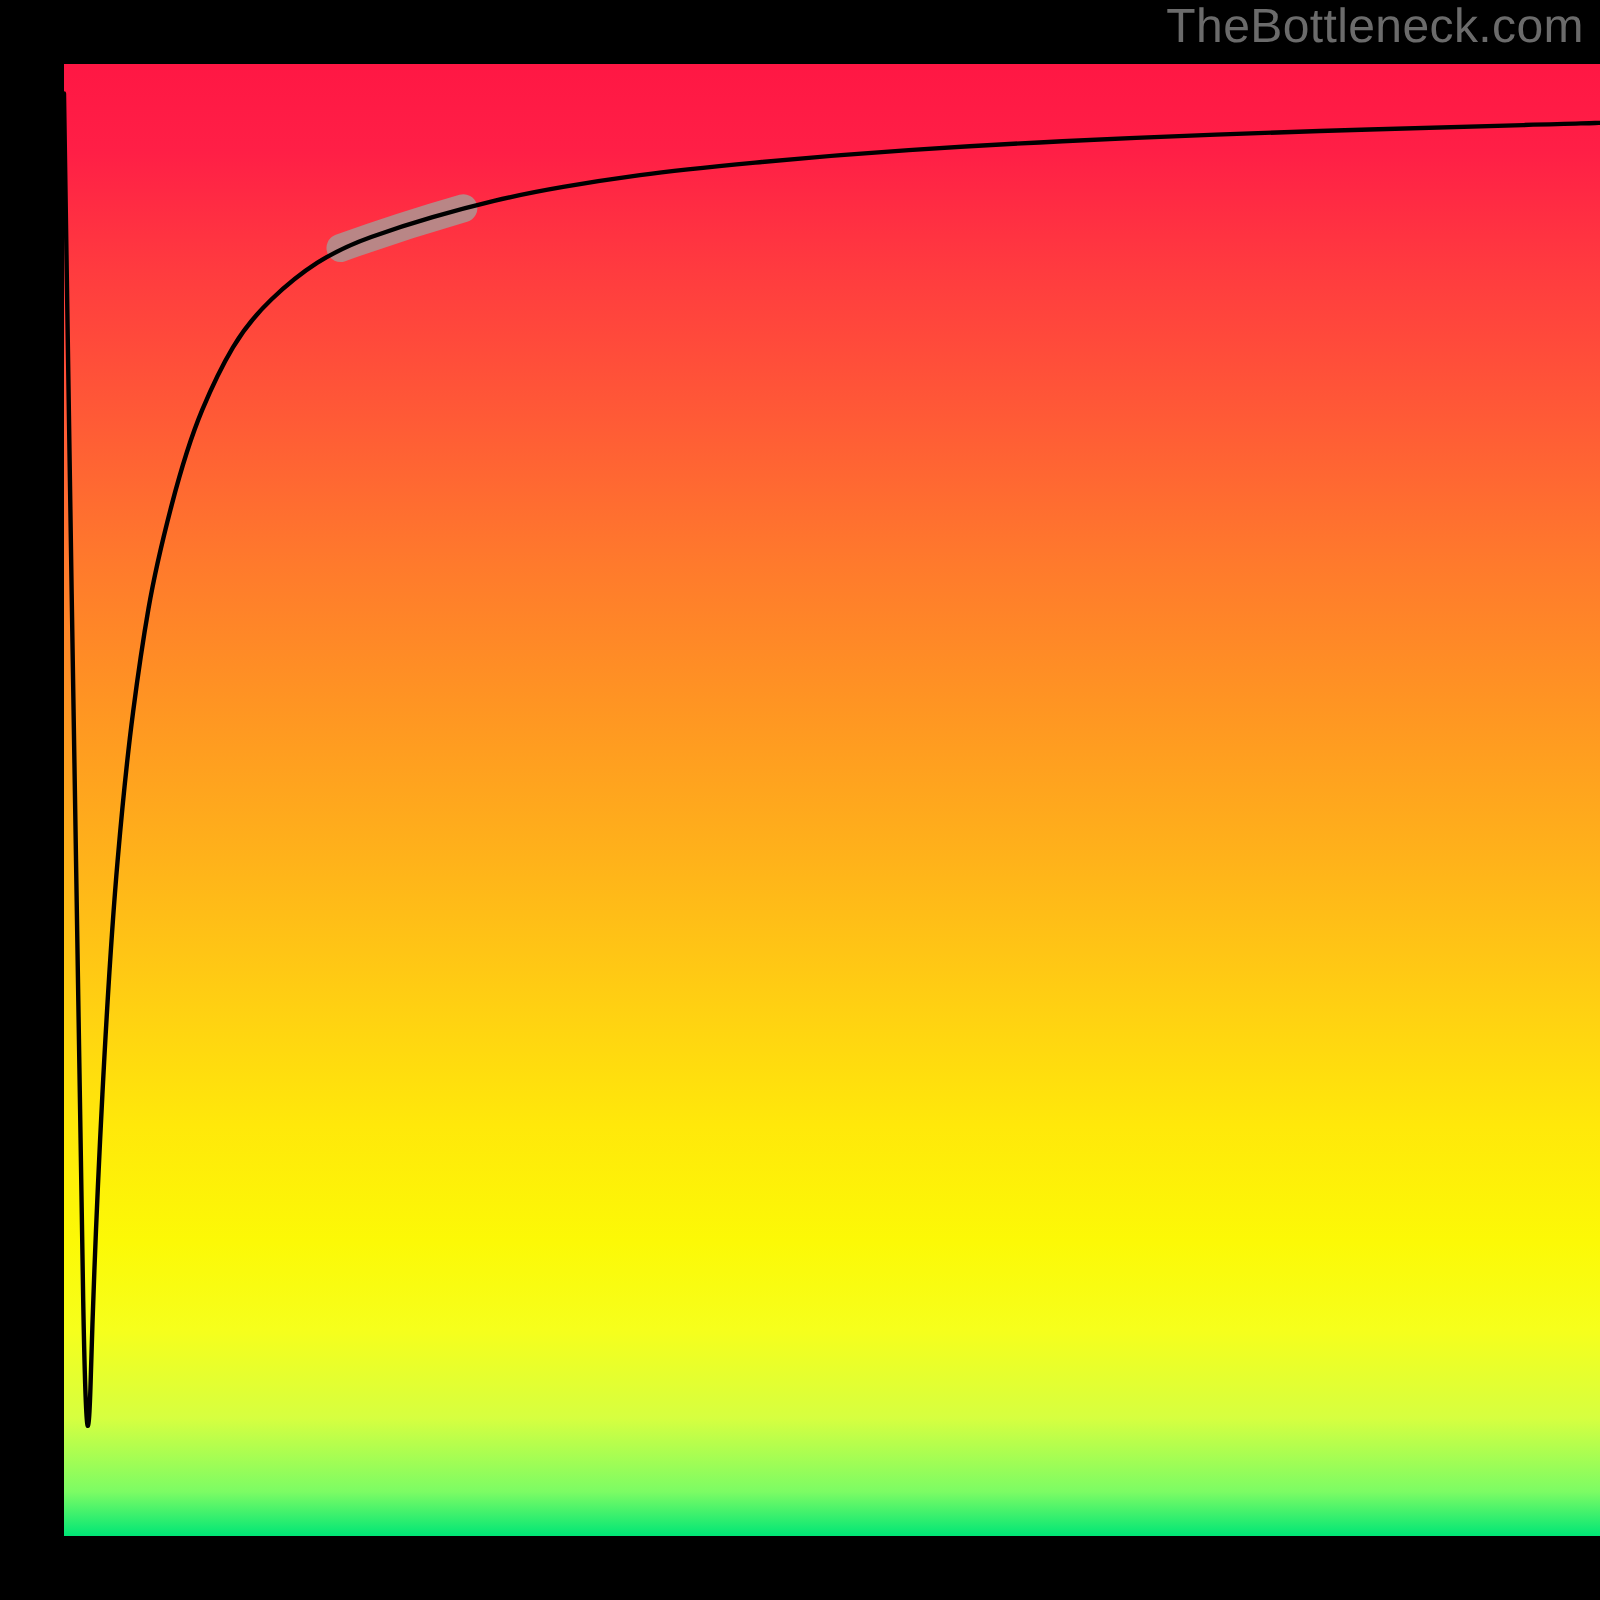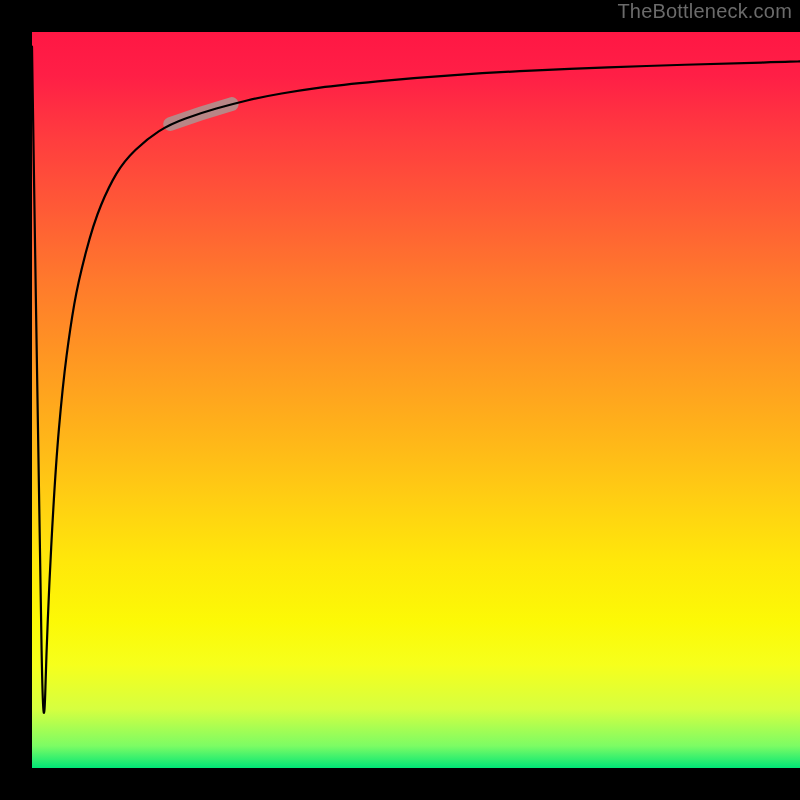--- a/index.html
+++ b/index.html
@@ -9,21 +9,21 @@
     background: #000000;
     position: relative;
     overflow: hidden;
     font-family: Arial, Helvetica, sans-serif;
   }
   .attribution {
     position: absolute;
     top: 0;
     right: 8px;
     color: #6b6b6b;
-    font-size: 20px;
+    font-size: 24px;
     font-weight: 400;
     letter-spacing: 0.2px;
     z-index: 10;
   }
   .plot-area {
     position: absolute;
     top: 32px;
     left: 32px;
     width: 768px;
     height: 736px;

